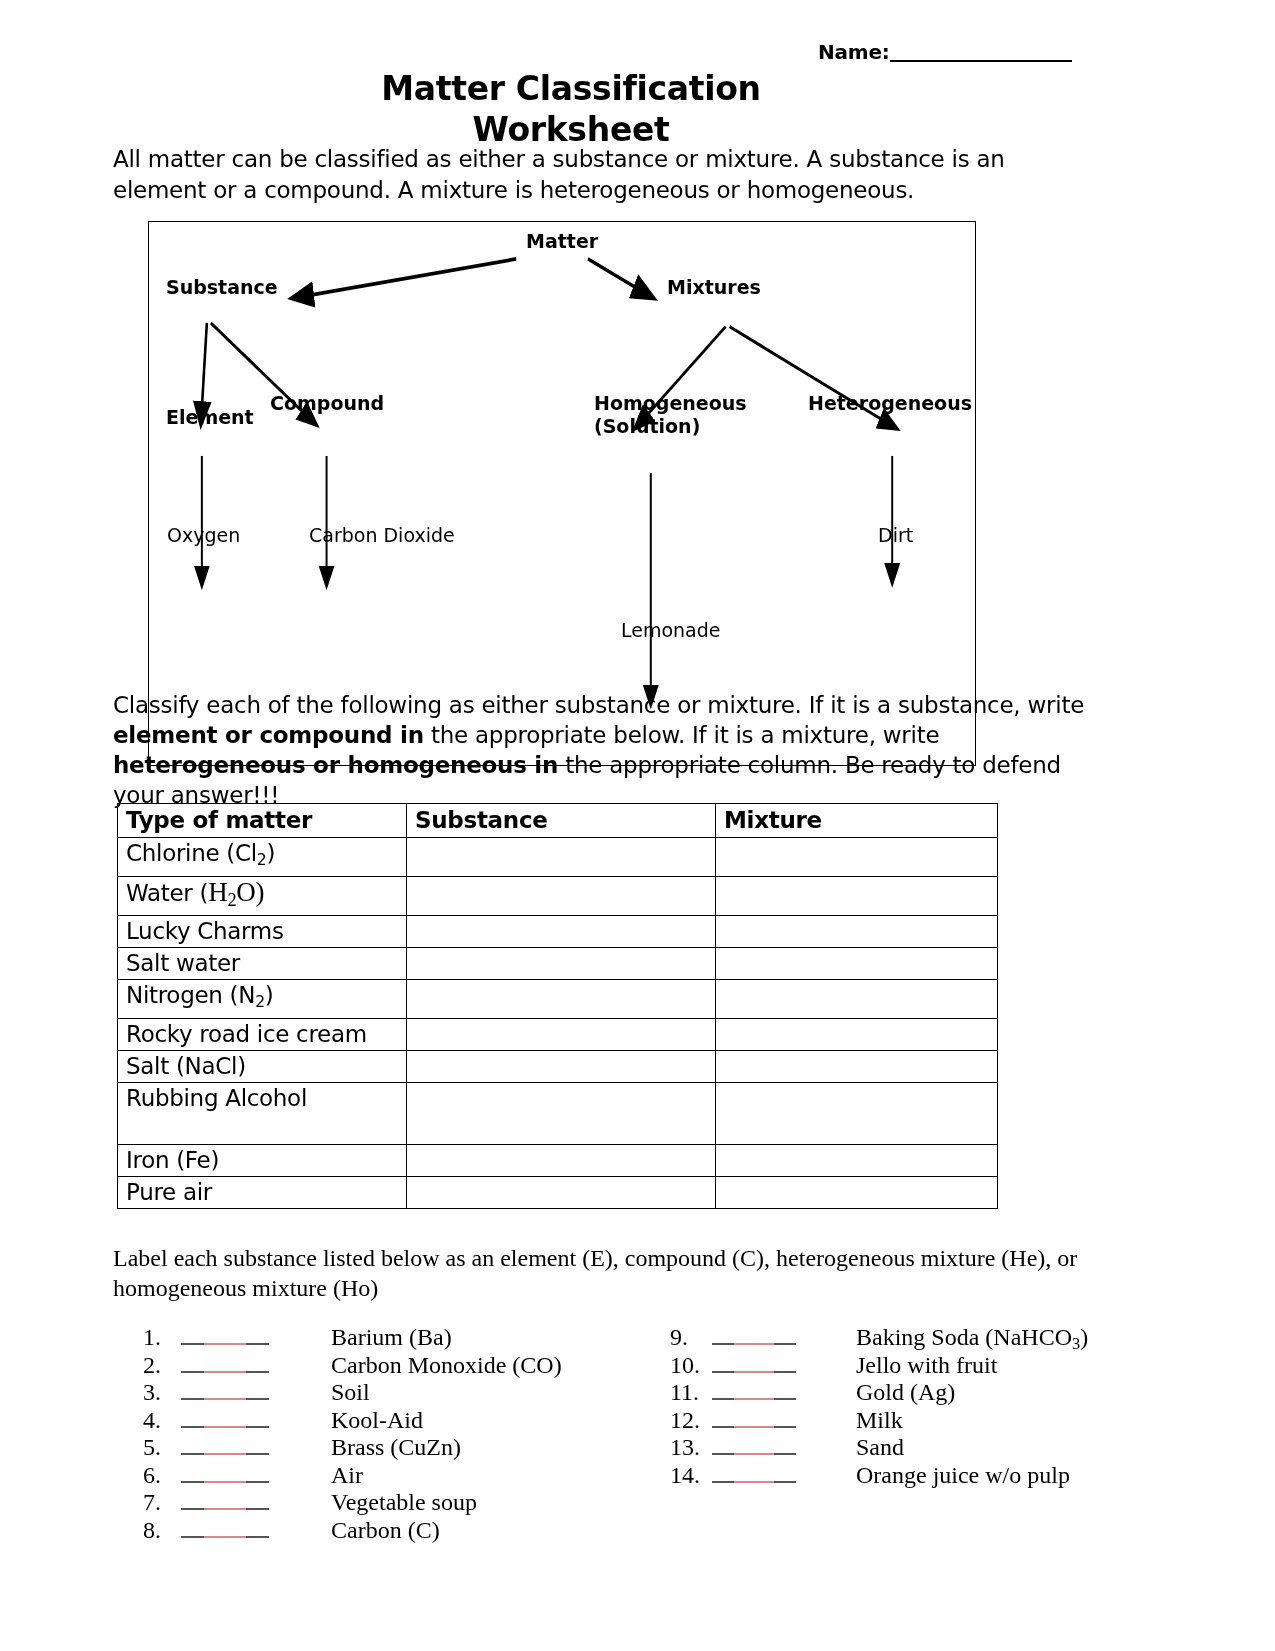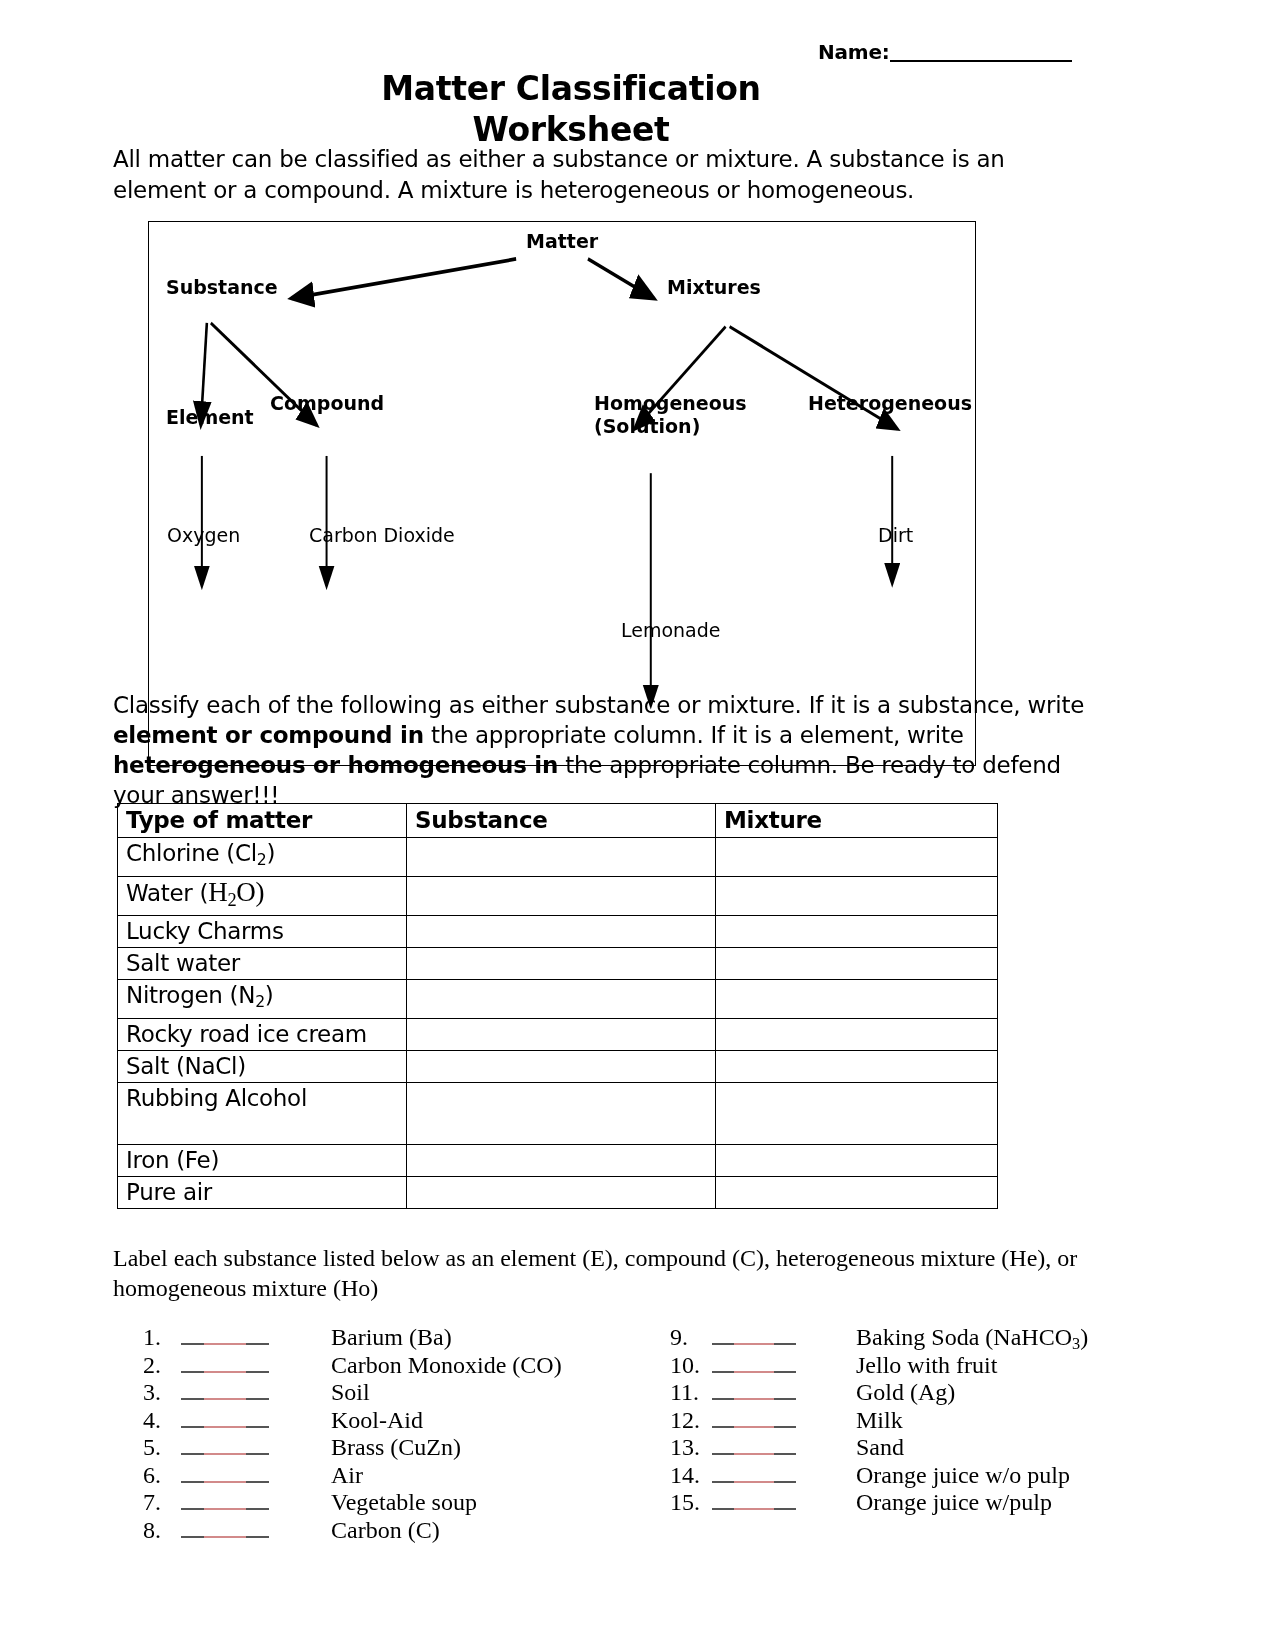--- a/index.html
+++ b/index.html
@@ -256,21 +256,21 @@
     <span class="dg-label dg-bold" style="left:121px; top:170px;">Compound</span>
     <span class="dg-label dg-bold" style="left:445px; top:170px;">Homogeneous</span>
     <span class="dg-label dg-bold" style="left:445px; top:193px;">(Solution)</span>
     <span class="dg-label dg-bold" style="left:659px; top:170px;">Heterogeneous</span>
     <span class="dg-label" style="left:18px; top:302px;">Oxygen</span>
     <span class="dg-label" style="left:160px; top:302px;">Carbon Dioxide</span>
     <span class="dg-label" style="left:472px; top:397px;">Lemonade</span>
     <span class="dg-label" style="left:729px; top:302px;">Dirt</span>
   </div>
 
-  <div class="classify"><span>Classify each of the following as either substance or mixture. If it is a substance, write </span><b>element or compound in</b><span> the appropriate column. If it is a element, write </span><b>heterogeneous or homogeneous in</b><span> the appropriate column. Be ready to defend your answer!!!</span></div>
+  <div class="classify"><span>Classify each of the following as either substance or mixture. If it is a substance, write </span><b>element or compound in</b><span> the appropriate below. If it is a mixture, write </span><b>heterogeneous or homogeneous in</b><span> the appropriate column. Be ready to defend your answer!!!</span></div>
 
   <table class="matter-table">
     <thead>
       <tr>
         <th class="col-type">Type of matter</th>
         <th class="col-sub">Substance</th>
         <th class="col-mix">Mixture</th>
       </tr>
     </thead>
     <tbody>
@@ -396,20 +396,15 @@
     <div class="nl-row">
       <span class="nl-num">13.</span>
       <span class="nl-blank"></span>
       <span class="nl-item">Sand</span>
     </div>
     <div class="nl-row">
       <span class="nl-num">14.</span>
       <span class="nl-blank"></span>
       <span class="nl-item">Orange juice w/o pulp</span>
     </div>
-    <div class="nl-row">
-      <span class="nl-num">15.</span>
-      <span class="nl-blank"></span>
-      <span class="nl-item">Orange juice w/pulp</span>
-    </div>
   </div>
 
 </div>
 
 </body></html>

